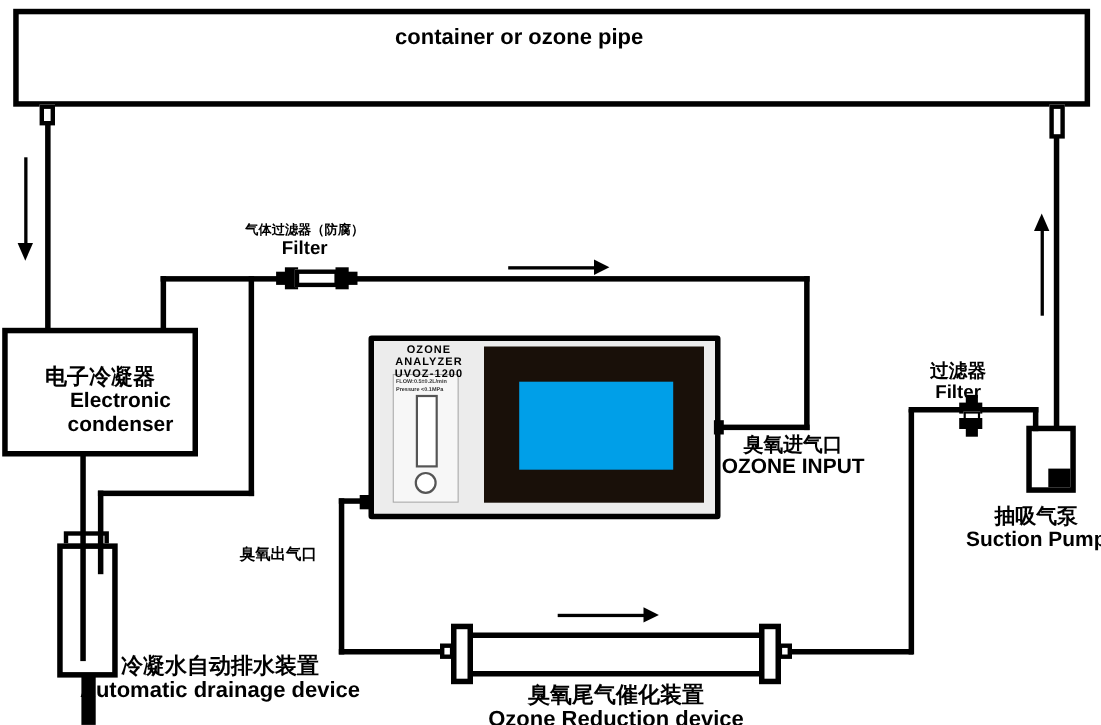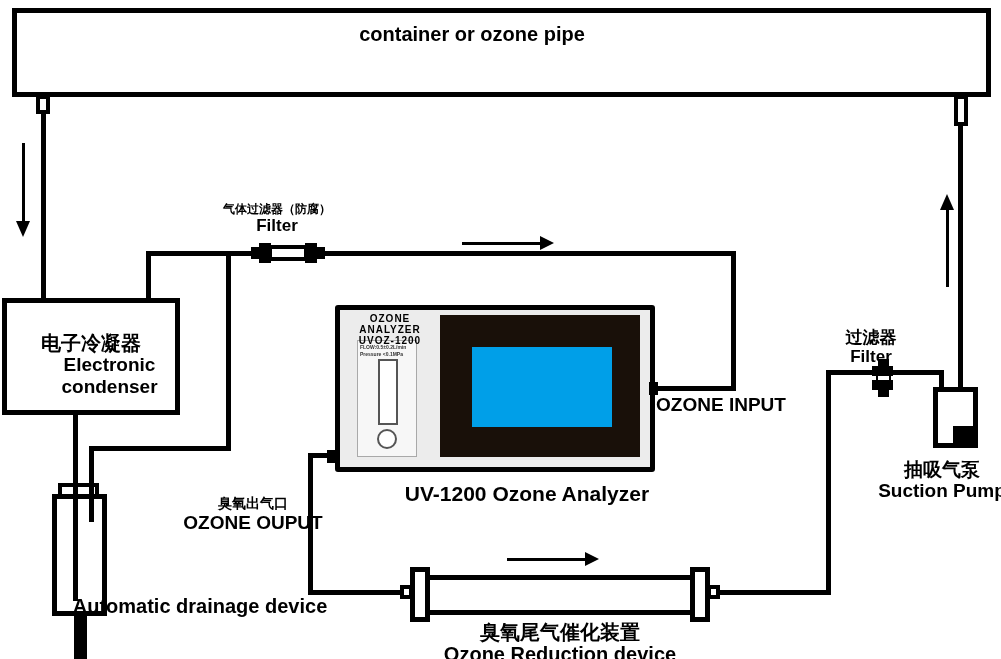--- a/index.html
+++ b/index.html
@@ -58,47 +58,47 @@
 
 <div class="pipe" style="left:226px;top:251px;width:5px;height:200px;"></div>
 <div class="pipe" style="left:89px;top:446px;width:142px;height:5px;"></div>
 <div class="pipe" style="left:89px;top:446px;width:5px;height:76px;"></div>
 <div class="pipe" style="left:73px;top:413px;width:5px;height:188px;"></div>
 
 <div class="fitting" style="left:58px;top:483px;width:41px;height:15px;"></div>
 <div class="box" style="left:52px;top:494px;width:55px;height:122px;z-index:2;"></div>
 <div class="blk" style="left:74px;top:614px;width:13px;height:45px;"></div>
 <div class="lbl" style="left:49px;top:595px;width:302px;">
+  <span class="zh" style="font-size:20px;">冷凝水自动排水装置</span>
   <span class="en" style="font-size:20px;">Automatic drainage device</span>
 </div>
 
 <div class="box" style="left:335px;top:305px;width:320px;height:167px;background:#ececec;border-radius:3px;z-index:2;"></div>
 <div class="lbl" style="left:339px;top:313px;width:102px;z-index:5;">
   <span style="display:block;font-size:10px;letter-spacing:1px;">OZONE ANALYZER</span>
   <span style="display:block;font-size:10px;letter-spacing:1px;">UVOZ-1200</span>
 </div>
 <div class="abs" style="left:357px;top:340px;width:60px;height:117px;border:1px solid #a9a9a9;background:#f7f7f7;box-sizing:border-box;z-index:4;"></div>
 <div class="abs" style="left:360px;top:344px;width:54px;font-size:5px;font-weight:bold;color:#333;line-height:1.4;z-index:5;">
   <span style="display:block;">FLOW:0.5±0.2L/min</span>
   <span style="display:block;">Pressure &lt;0.1MPa</span>
 </div>
 <div class="abs" style="left:378px;top:359px;width:20px;height:66px;border:2px solid #555;background:#fff;box-sizing:border-box;z-index:5;"></div>
 <div class="abs" style="left:377px;top:429px;width:20px;height:20px;border:2px solid #555;border-radius:50%;background:#fff;box-sizing:border-box;z-index:5;"></div>
 <div class="abs" style="left:440px;top:315px;width:200px;height:142px;background:#191009;z-index:4;"></div>
 <div class="abs" style="left:472px;top:347px;width:140px;height:80px;background:#009fe8;z-index:5;"></div>
 <div class="lbl" style="left:377px;top:482px;width:300px;">
-  <span class="en" style="font-size:21px;">UV-1200 Ozone Analyzer</span>
 </div>
 
 <div class="lbl" style="left:646px;top:394px;width:150px;">
+  <span class="zh" style="font-size:18px;">臭氧进气口</span>
   <span class="en" style="font-size:19px;">OZONE INPUT</span>
 </div>
 <div class="lbl" style="left:178px;top:496px;width:150px;">
   <span class="zh" style="font-size:14px;">臭氧出气口</span>
-  <span class="en" style="font-size:19px;">OZONE OUPUT</span>
 </div>
 
 <div class="blk" style="left:327px;top:450px;width:9px;height:13px;"></div>
 <div class="pipe" style="left:308px;top:453px;width:22px;height:5px;"></div>
 <div class="pipe" style="left:308px;top:453px;width:5px;height:142px;"></div>
 <div class="pipe" style="left:308px;top:590px;width:95px;height:5px;"></div>
 
 <div class="pipe" style="left:507px;top:558px;width:80px;height:3px;"></div>
 <div class="tri" style="left:585px;top:552px;border-left:14px solid #000;border-top:7px solid transparent;border-bottom:7px solid transparent;"></div>
 

